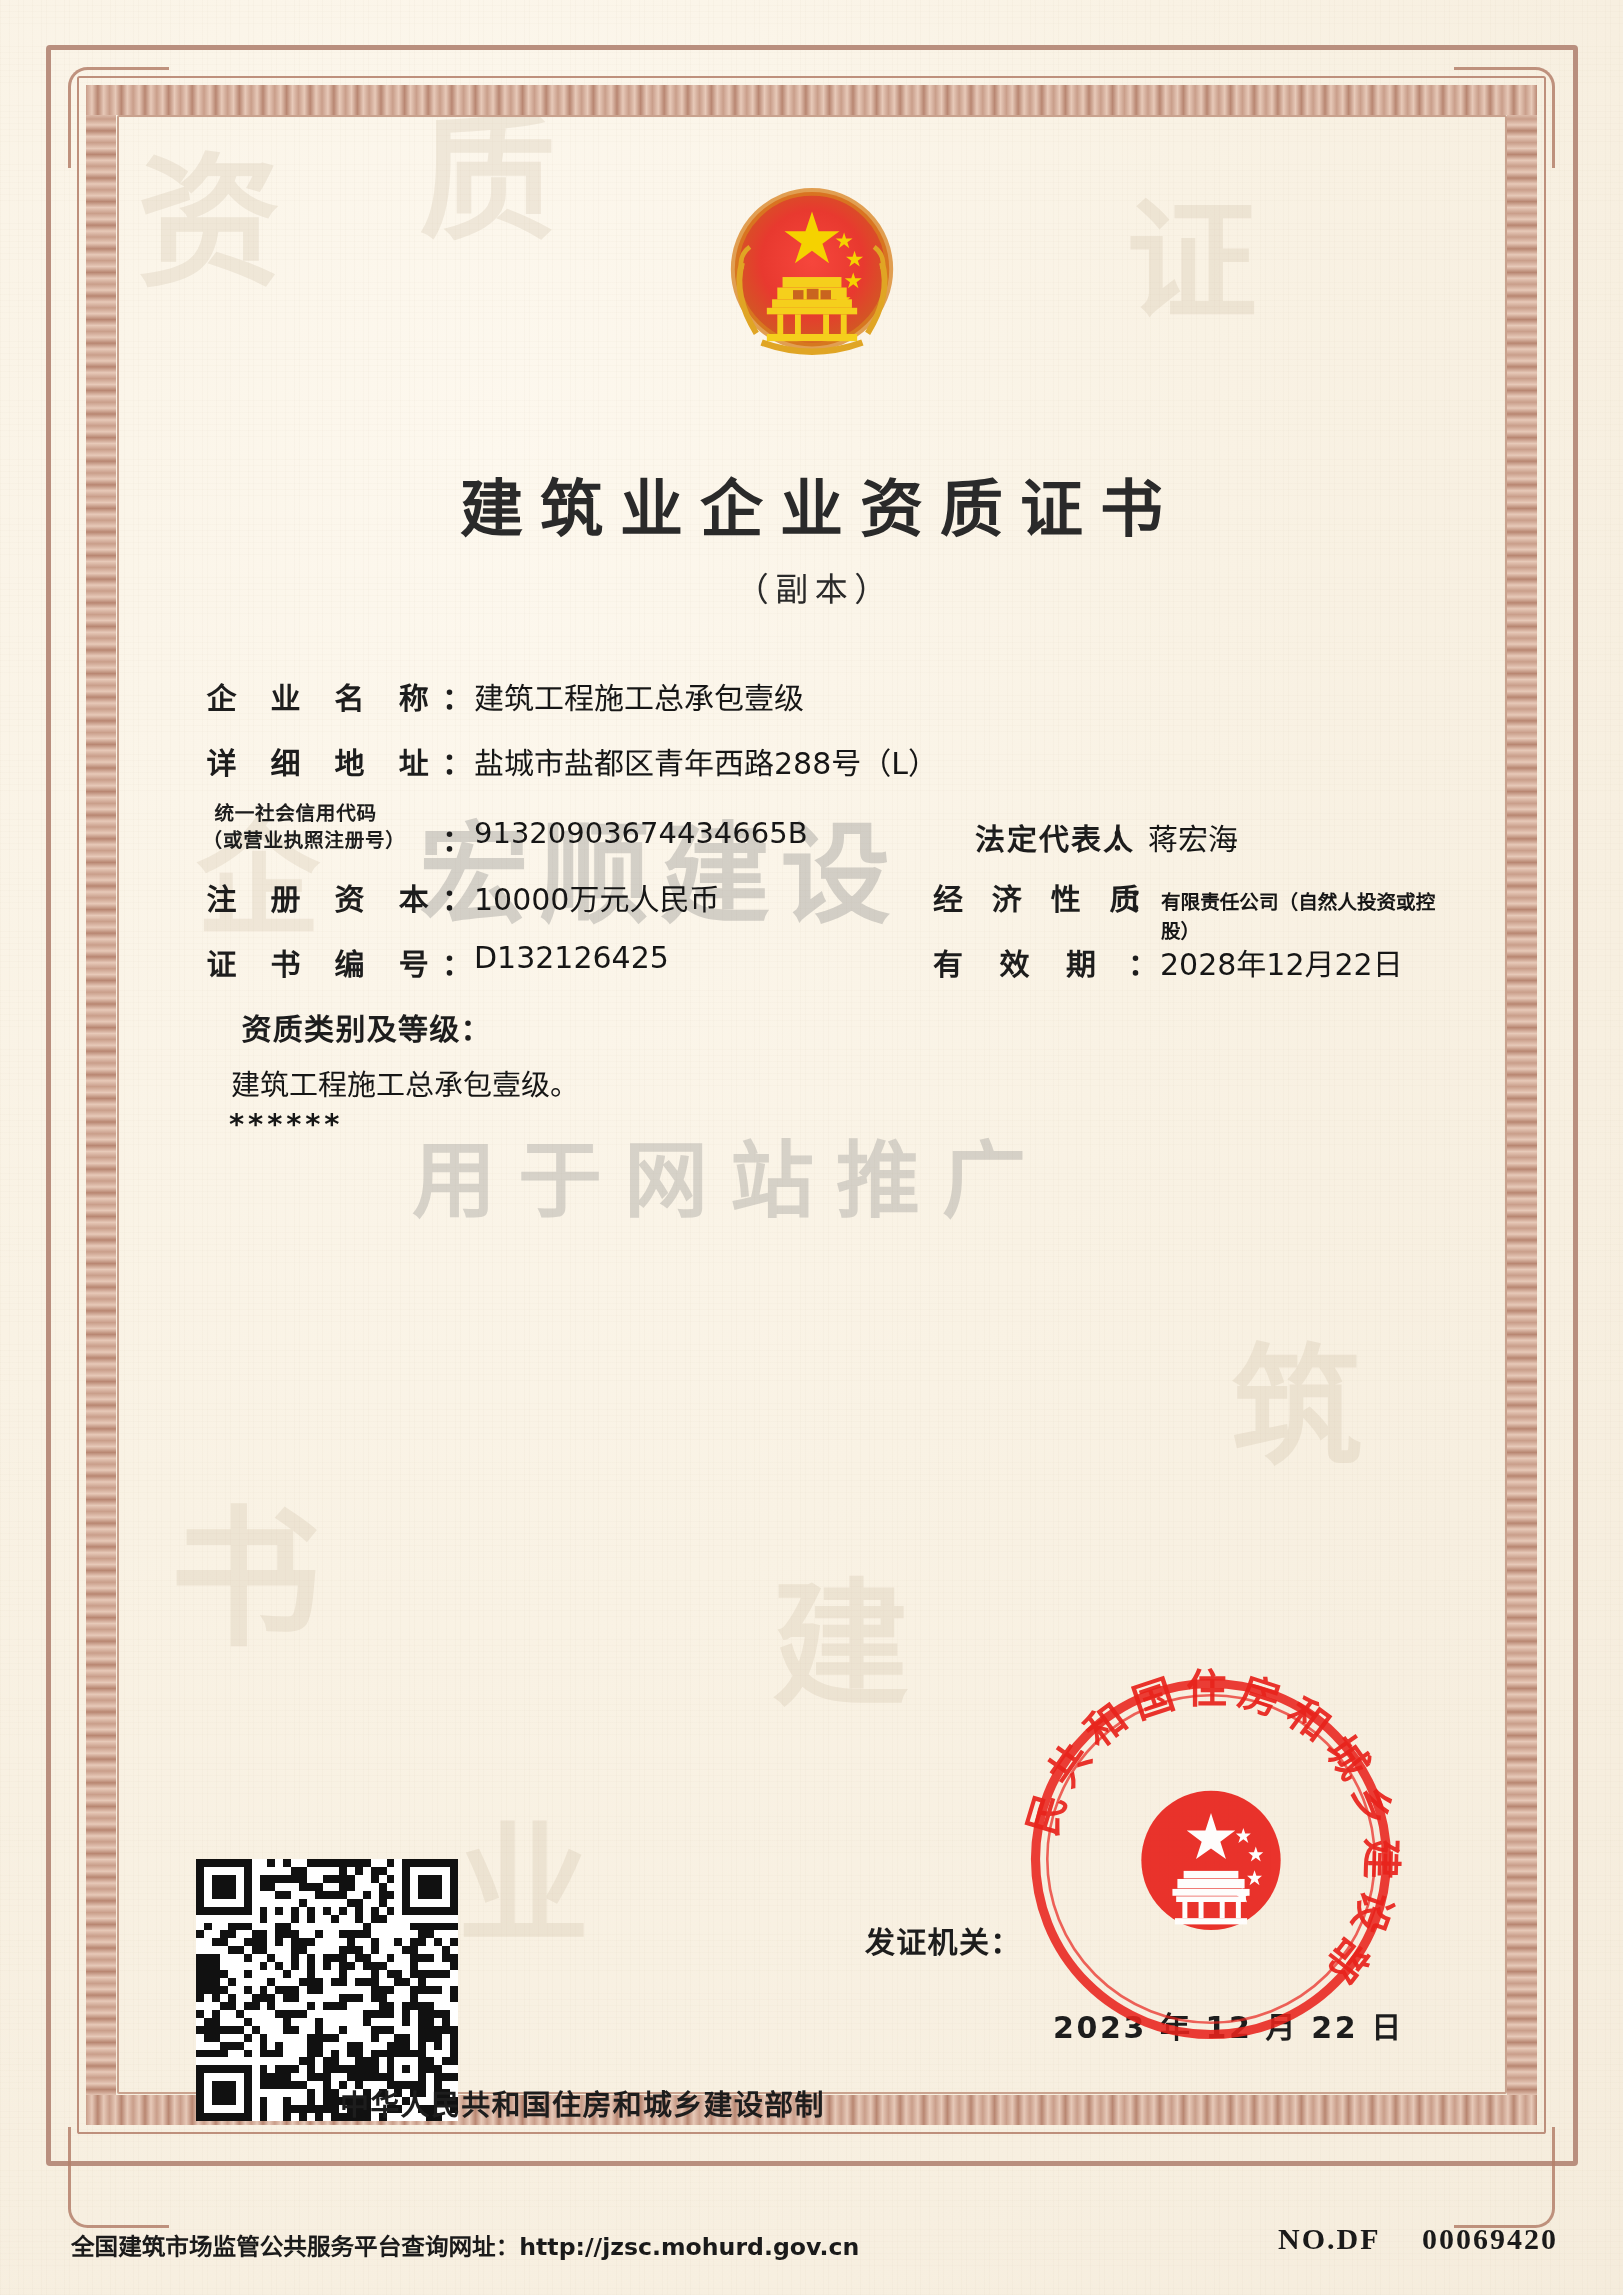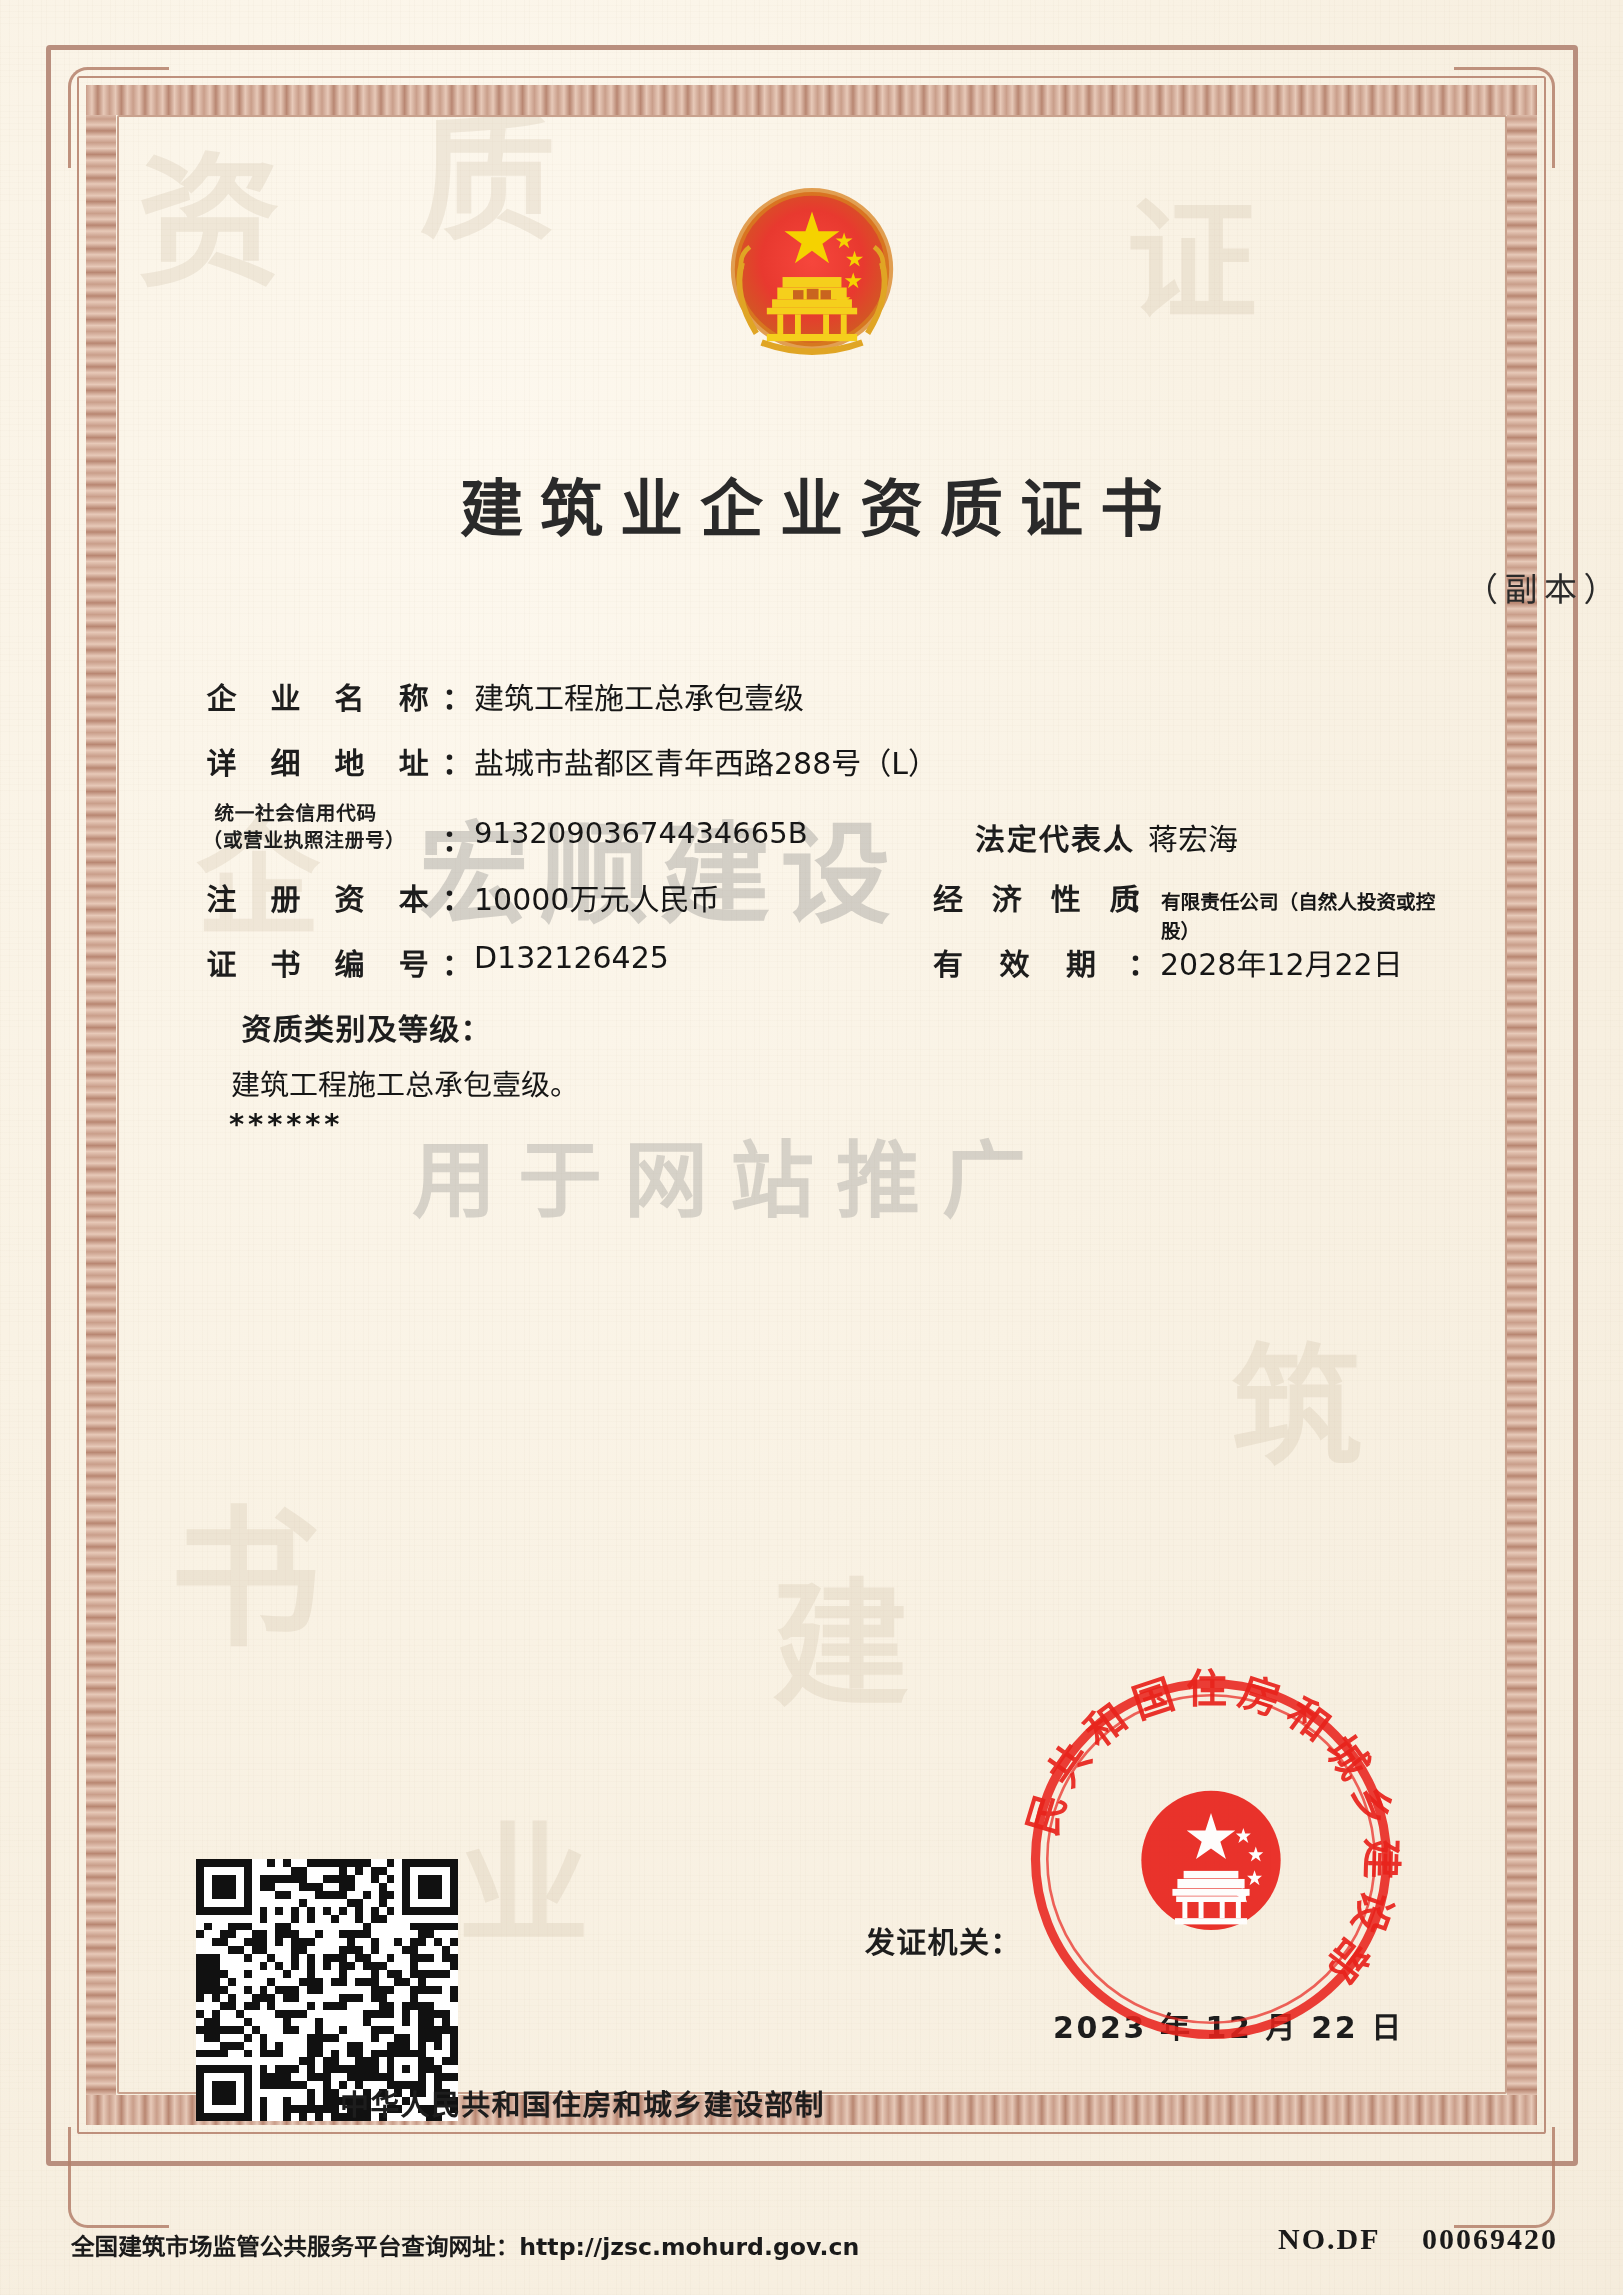--- a/index.html
+++ b/index.html
@@ -130,21 +130,21 @@
     font-weight: 700;
     font-size: 63px;
     letter-spacing: 17px;
     color: #2a2a2a;
     text-indent: 17px;
   }
   .title-sub {
     position: absolute;
     left: 0; right: 0;
     top: 563px;
-    text-align: right;
+    text-align: center;
     font-family: "DejaVu Sans", sans-serif;
     font-weight: 400;
     font-size: 33px;
     letter-spacing: 6.5px;
     color: #2a2a2a;
     text-indent: 6.5px;
   }
 
   
   .watermark {

